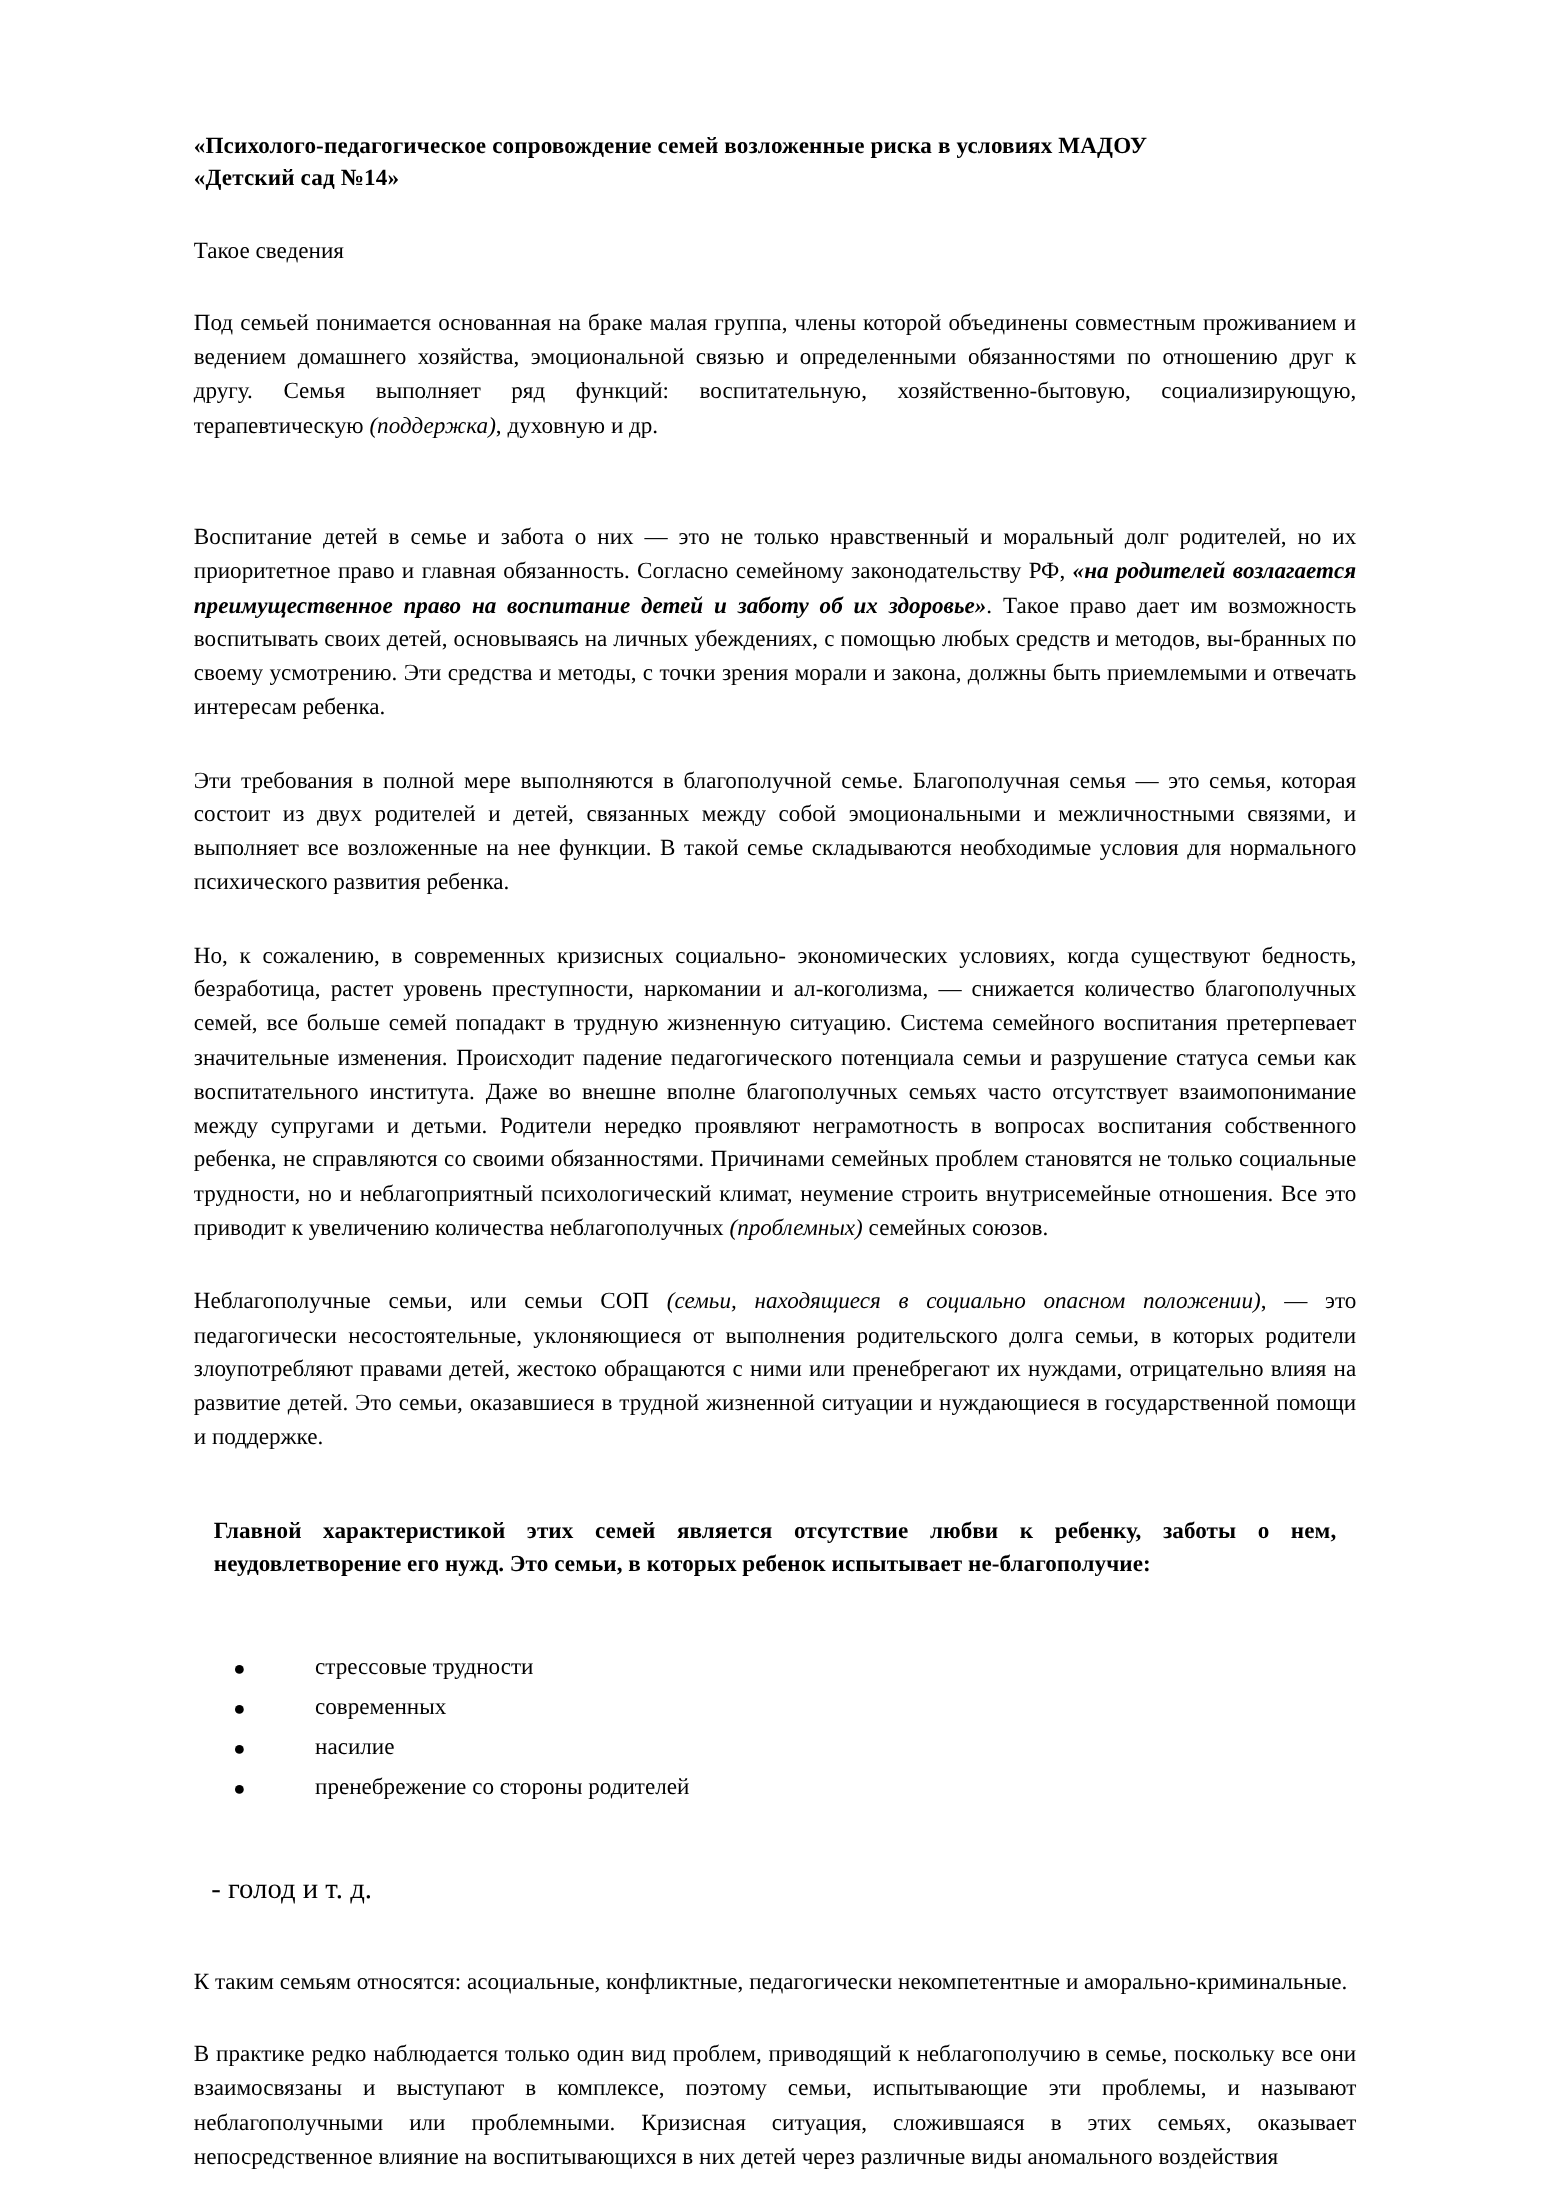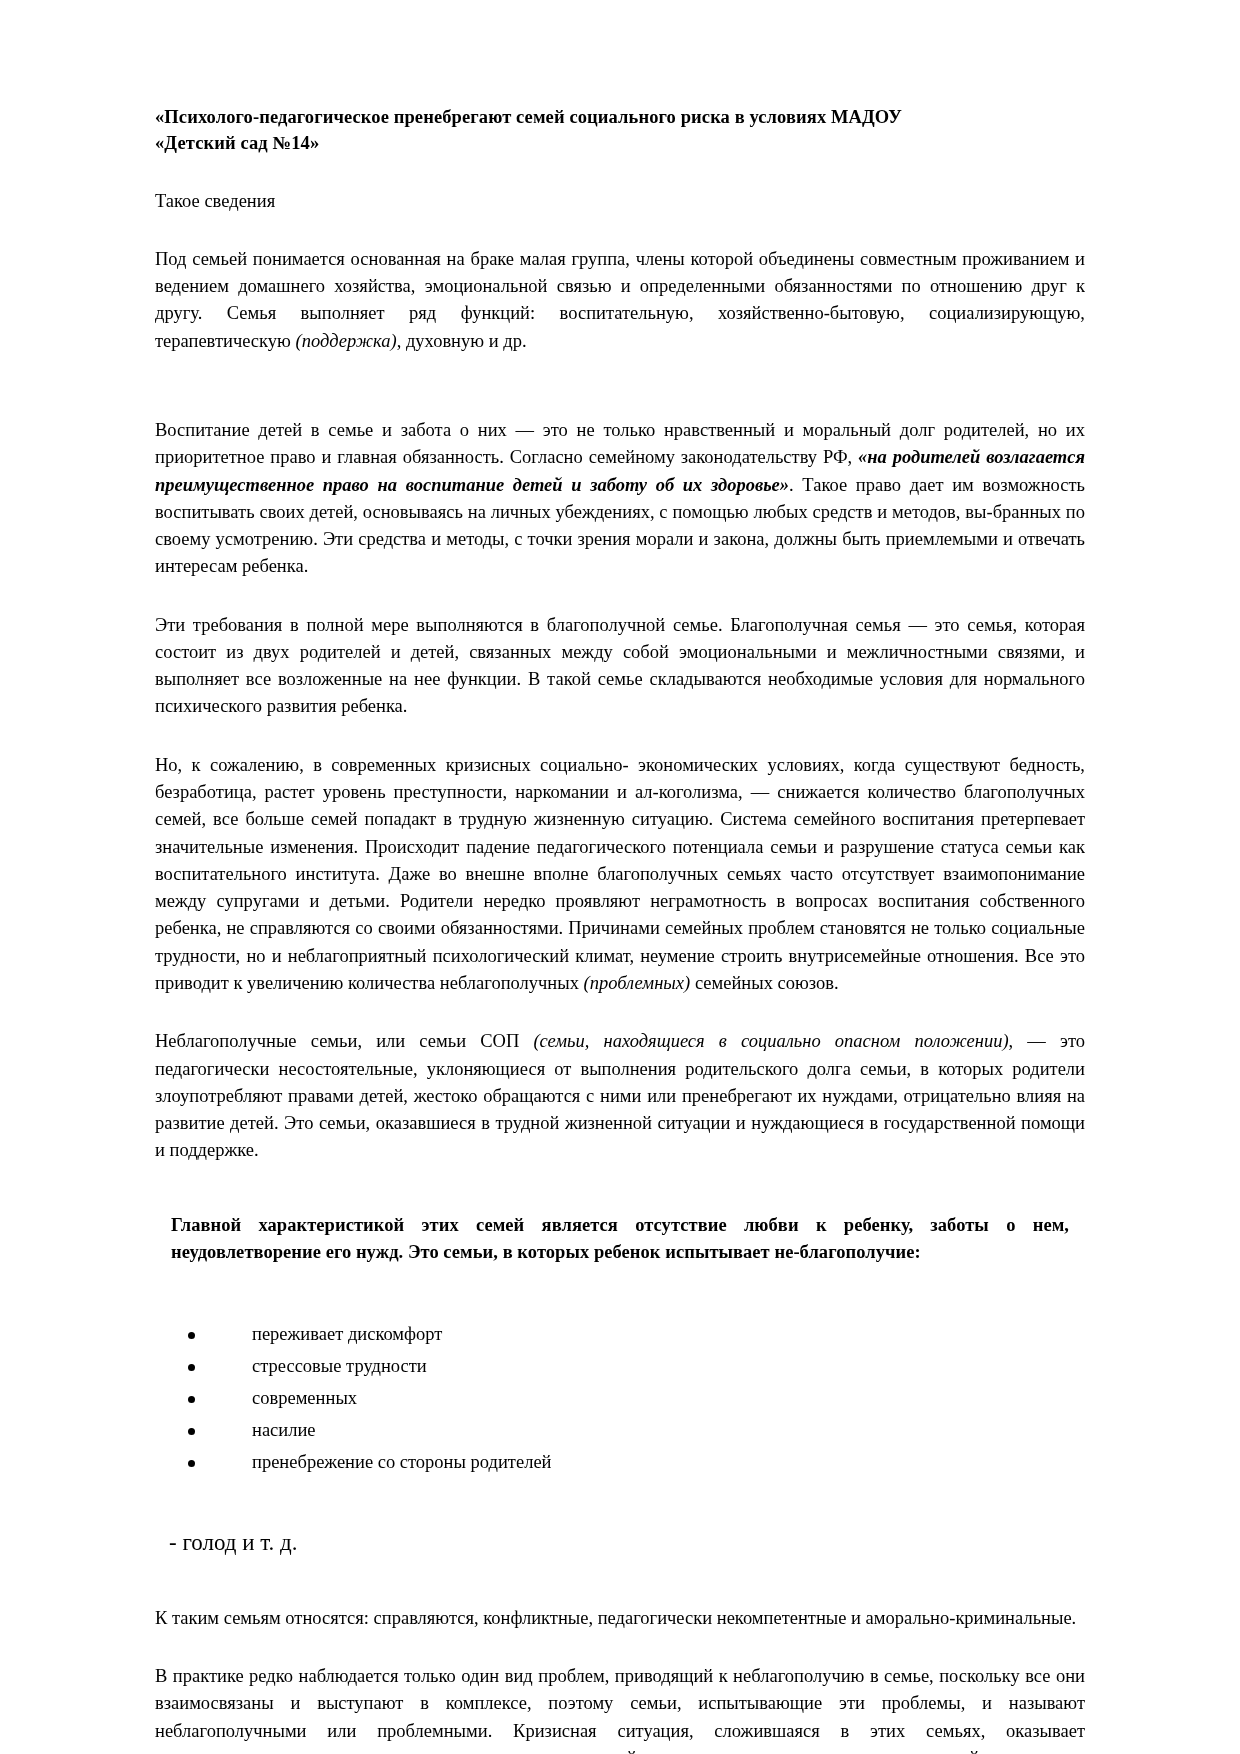--- a/index.html
+++ b/index.html
@@ -91,21 +91,21 @@
     margin: 14px;
   }
 </style>
 </head>
 <body>
 
 <div class="page">
   <div class="doc">
 
     <div class="title">
-      <span>«Психолого-педагогическое пренебрегают семей социального риска в условиях МАДОУ</span>
+      <span>«Психолого-педагогическое сопровождение семей возложенные риска в условиях МАДОУ</span>
       <span class="l2">«Детский сад №14»</span>
     </div>
 
     <div class="gap-md"></div>
 
     <p class="para">Такое сведения</p>
 
     <div class="gap-md"></div>
 
     <p class="para"><span>Под семьей понимается основанная на браке малая группа, члены которой объединены совместным проживанием и ведением домашнего хозяйства, эмоциональной связью и определенными обязанностями по отношению друг к другу. Семья выполняет ряд функций: воспитательную, хозяйственно-бытовую, социализирующую, терапевтическую </span><em class="it">(поддержка)</em><span>, духовную и др.</span></p>
@@ -129,34 +129,33 @@
 
     <p class="para"><span>Неблагополучные семьи, или семьи СОП </span><em class="it">(семьи, находящиеся в социально опасном положении)</em><span>, — это педагогически несостоятельные, уклоняющиеся от выполнения родительского долга семьи, в которых родители злоупотребляют правами детей, жестоко обращаются с ними или пренебрегают их нуждами, отрицательно влияя на развитие детей. Это семьи, оказавшиеся в трудной жизненной ситуации и нуждающиеся в государственной помощи и поддержке.</span></p>
 
     <div class="gap-md"></div>
 
     <p class="bold-para">Главной характеристикой этих семей является отсутствие любви к ребенку, заботы о нем, неудовлетворение его нужд. Это семьи, в которых ребенок испытывает не-благополучие:</p>
 
     <div class="gap-lg"></div>
 
     <ul class="bullets tight">
-      <li>переживает дискомфорт</li>
       <li>стрессовые трудности</li>
       <li>современных</li>
       <li>насилие</li>
       <li>пренебрежение со стороны родителей</li>
     </ul>
 
     <div class="gap-md"></div>
 
     <p class="dashline">- голод и т. д.</p>
 
     <div class="gap-md"></div>
 
-    <p class="para">К таким семьям относятся: справляются, конфликтные, педагогически некомпетентные и аморально-криминальные.</p>
+    <p class="para">К таким семьям относятся: асоциальные, конфликтные, педагогически некомпетентные и аморально-криминальные.</p>
 
     <div class="gap-md"></div>
 
     <p class="para">В практике редко наблюдается только один вид проблем, приводящий к неблагополучию в семье, поскольку все они взаимосвязаны и выступают в комплексе, поэтому семьи, испытывающие эти проблемы, и называют неблагополучными или проблемными. Кризисная ситуация, сложившаяся в этих семьях, оказывает непосредственное влияние на воспитывающихся в них детей через различные виды аномального воздействия</p>
 
     <div class="gap-lg"></div>
 
   </div>
 </div>
 

